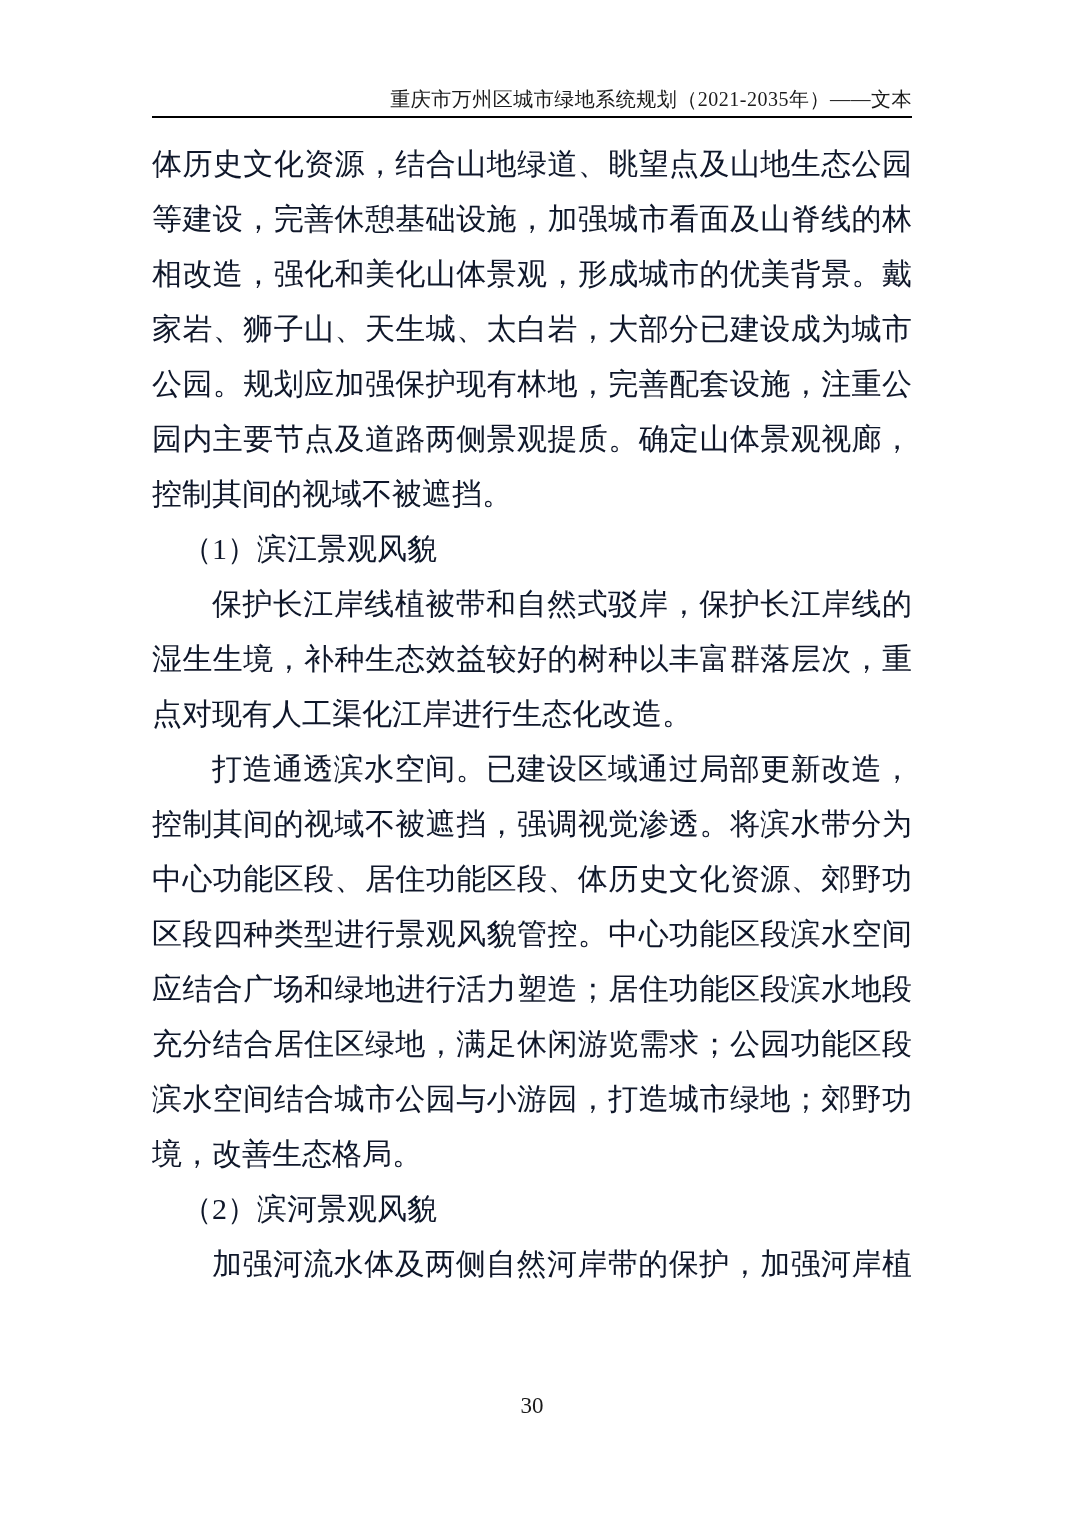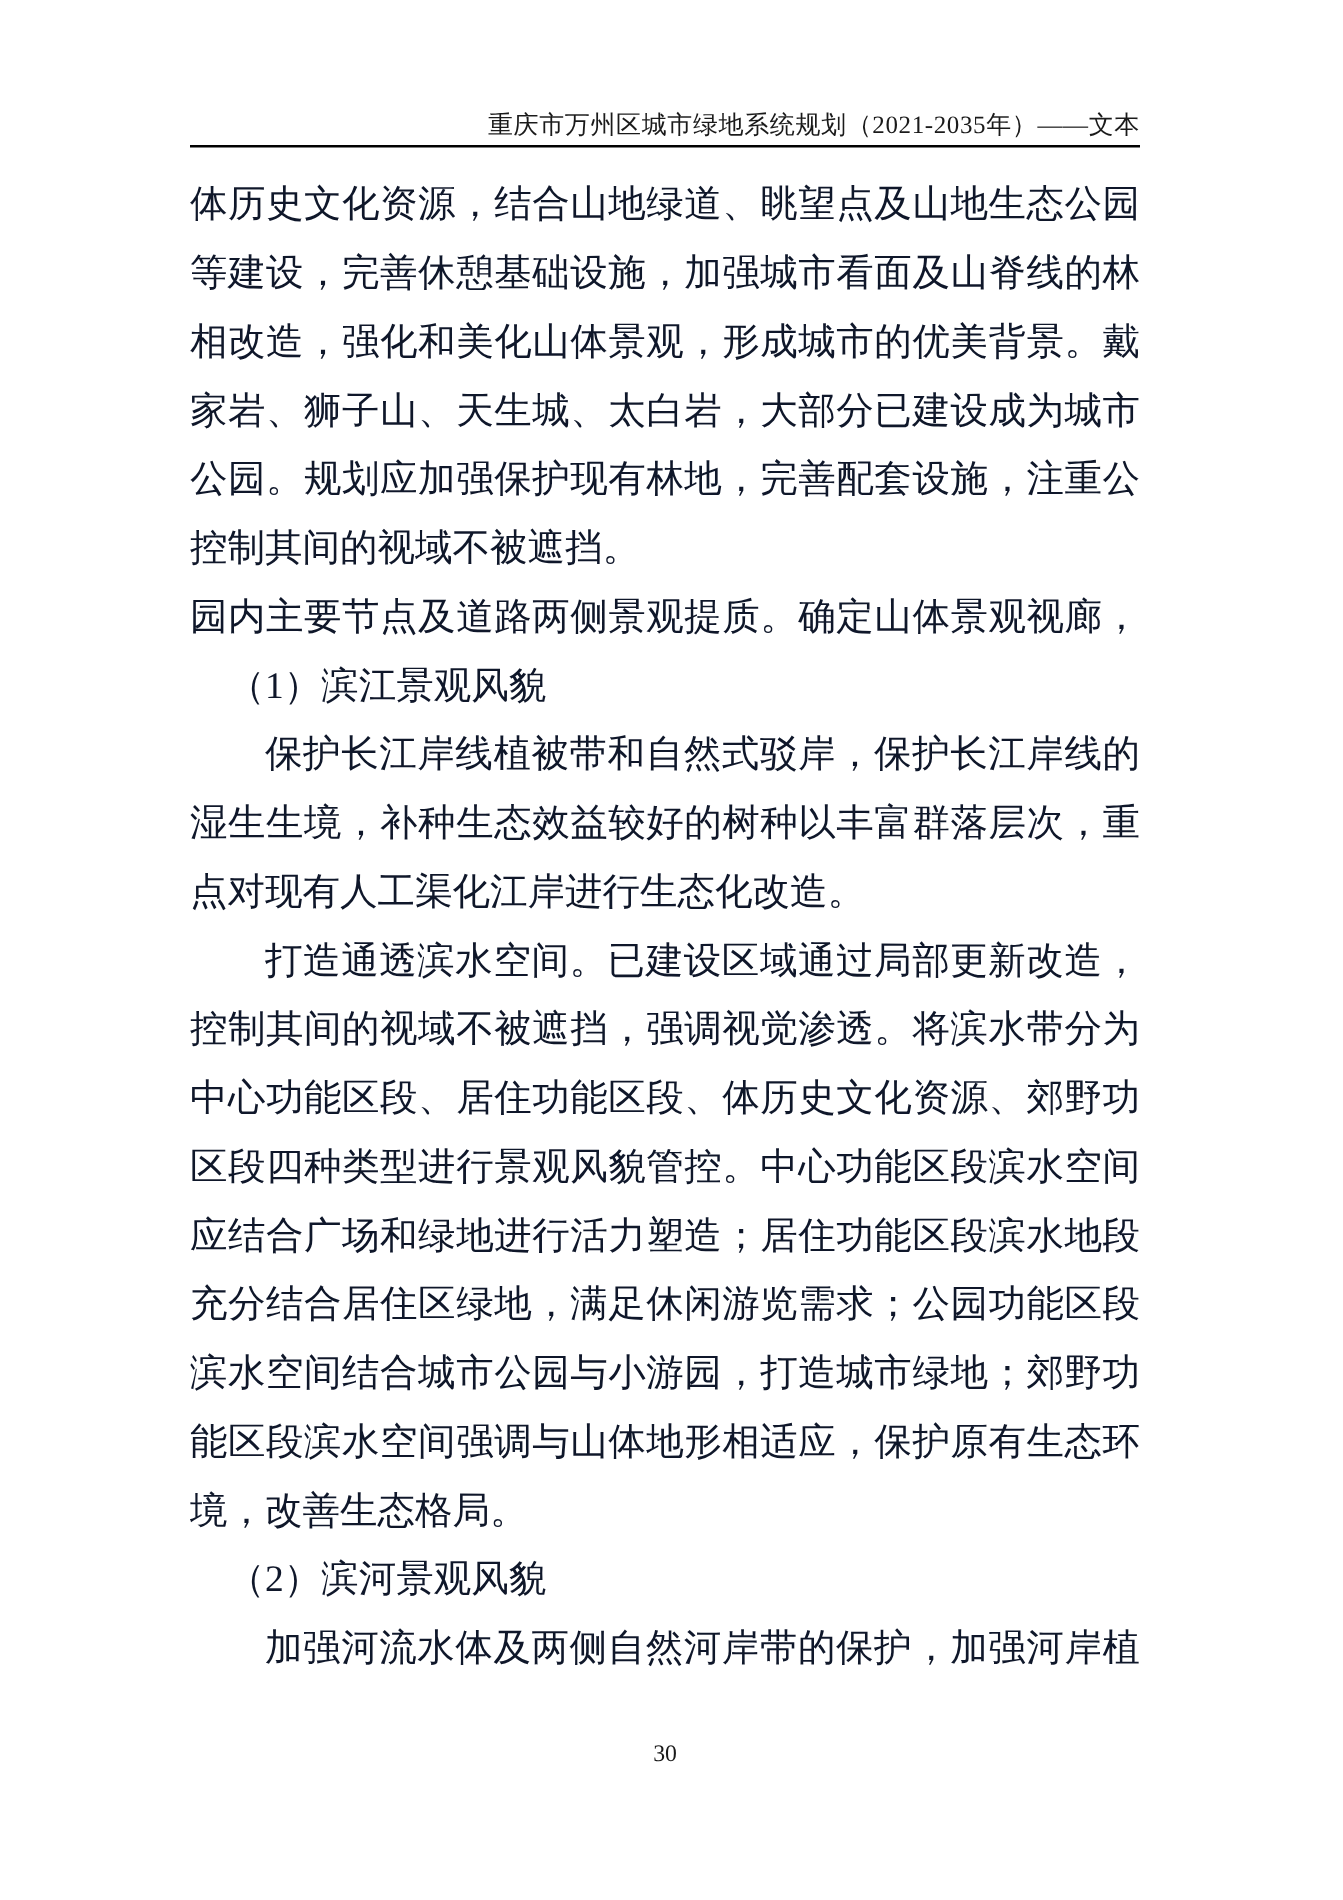--- a/index.html
+++ b/index.html
@@ -48,48 +48,47 @@
   .line.stretch {
     text-align: justify;
     text-align-last: justify;
   }
   .footer {
     position: absolute;
     top: 1393px;
     left: 152px;
     width: 760px;
     text-align: center;
-    font-size: 19px;
+    font-size: 23px;
     color: #1a1a1a;
   }
 </style>
 </head>
 <body>
 
 <div class="page">
   <div class="header">重庆市万州区城市绿地系统规划（2021-2035年）——文本</div>
   <div class="header-rule"></div>
   <div class="body-text">
       <div class="line stretch">体历史文化资源，结合山地绿道、眺望点及山地生态公园</div>
       <div class="line stretch">等建设，完善休憩基础设施，加强城市看面及山脊线的林</div>
       <div class="line stretch">相改造，强化和美化山体景观，形成城市的优美背景。戴</div>
       <div class="line stretch">家岩、狮子山、天生城、太白岩，大部分已建设成为城市</div>
       <div class="line stretch">公园。规划应加强保护现有林地，完善配套设施，注重公</div>
+      <div class="line stretch">园内主要节点及道路两侧景观提质。确定山体景观视廊，</div>
       <div class="line">控制其间的视域不被遮挡。</div>
-      <div class="line stretch">园内主要节点及道路两侧景观提质。确定山体景观视廊，</div>
       <div class="line" style="text-indent: 1em;">（1）滨江景观风貌</div>
       <div class="line stretch" style="text-indent: 2em;">保护长江岸线植被带和自然式驳岸，保护长江岸线的</div>
       <div class="line stretch">湿生生境，补种生态效益较好的树种以丰富群落层次，重</div>
       <div class="line">点对现有人工渠化江岸进行生态化改造。</div>
       <div class="line stretch" style="text-indent: 2em;">打造通透滨水空间。已建设区域通过局部更新改造，</div>
       <div class="line stretch">控制其间的视域不被遮挡，强调视觉渗透。将滨水带分为</div>
       <div class="line stretch">中心功能区段、居住功能区段、体历史文化资源、郊野功能</div>
       <div class="line stretch">区段四种类型进行景观风貌管控。中心功能区段滨水空间</div>
       <div class="line stretch">应结合广场和绿地进行活力塑造；居住功能区段滨水地段</div>
       <div class="line stretch">充分结合居住区绿地，满足休闲游览需求；公园功能区段</div>
       <div class="line stretch">滨水空间结合城市公园与小游园，打造城市绿地；郊野功</div>
-      <div class="line stretch">能区段滨水空间强调与山体地形相适应，保护原有生态环</div>
       <div class="line">境，改善生态格局。</div>
       <div class="line" style="text-indent: 1em;">（2）滨河景观风貌</div>
       <div class="line stretch" style="text-indent: 2em;">加强河流水体及两侧自然河岸带的保护，加强河岸植</div>
     </div>
   <div class="footer">30</div>
 </div>
 
 </body></html>

